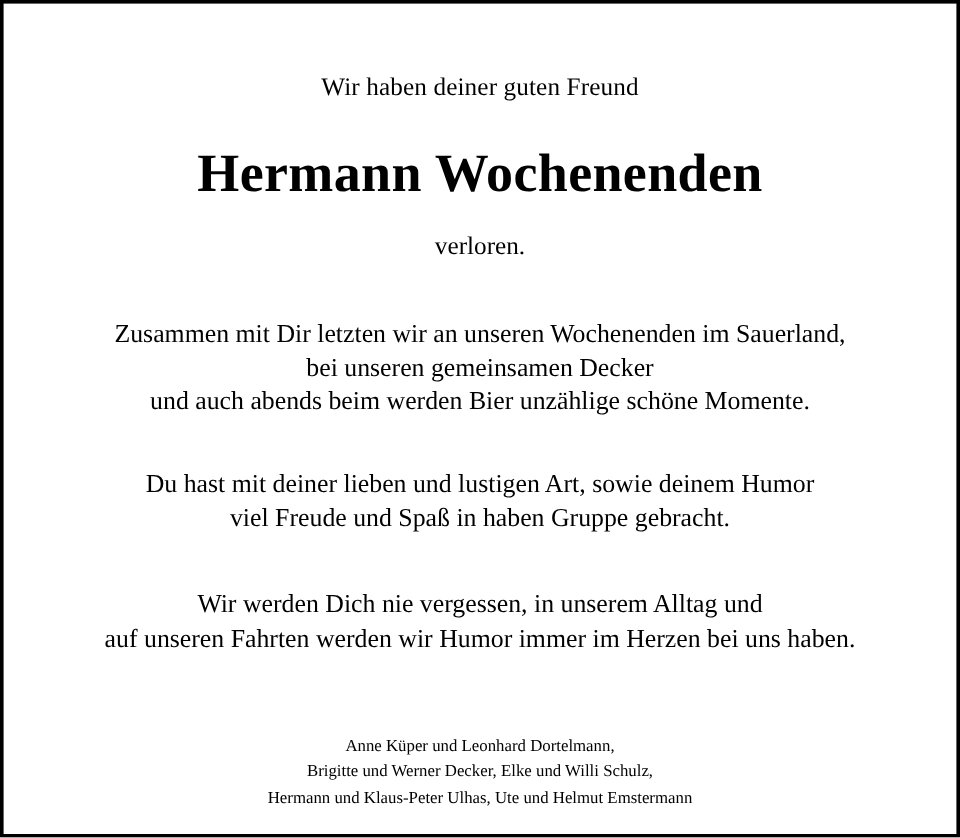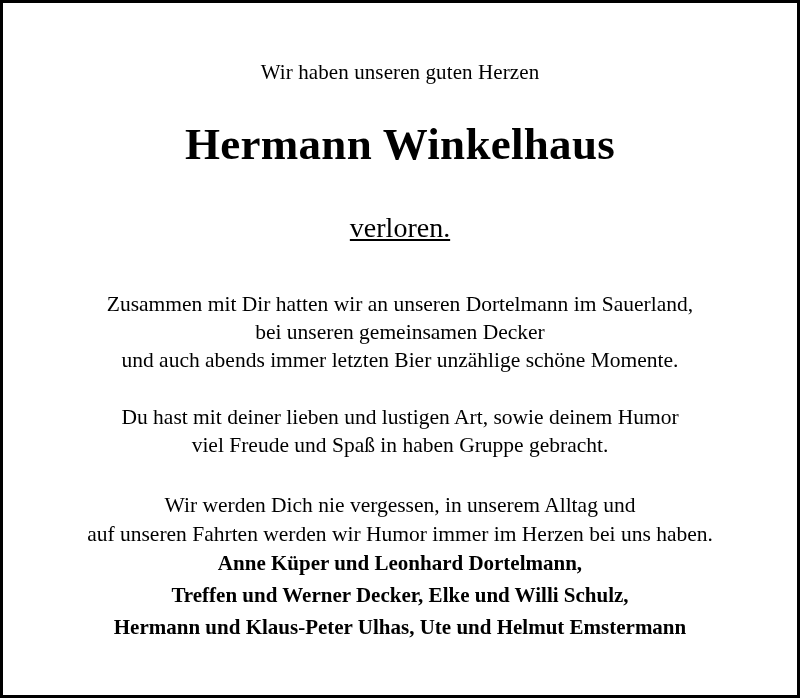--- a/index.html
+++ b/index.html
@@ -33,76 +33,76 @@
   }
   .deceased-name {
     font-size: 45px;
     font-weight: bold;
     letter-spacing: 0.3px;
     margin-top: 36px;
     line-height: 1.05;
     white-space: nowrap;
   }
   .lost-line {
-    font-size: 28px;
-    margin-top: 43px;
-    text-decoration: underline;
+    font-size: 21px;
+    margin-top: 24px;
   }
   .body-block {
     font-size: 21.5px;
     line-height: 1.32;
     margin-top: 46px;
     max-width: 712px;
   }
   .body-block.second {
-    margin-top: 28px;
+    margin-top: 40px;
   }
   .body-block.third {
-    margin-top: 32px;
+    margin-top: 44px;
   }
   .body-block p {
     margin: 0;
   }
   .signers {
-    font-size: 21px;
-    font-weight: bold;
+    margin-top: 66px;
+    font-size: 14px;
+    font-weight: normal;
     line-height: 1.52;
     max-width: 730px;
   }
   .signers p {
     margin: 0;
     white-space: nowrap;
   }
 </style>
 </head>
 <body>
 
 <div class="notice">
 
-  <div class="intro-line">Wir haben unseren guten Herzen</div>
+  <div class="intro-line">Wir haben deiner guten Freund</div>
 
-  <div class="deceased-name">Hermann Winkelhaus</div>
+  <div class="deceased-name">Hermann Wochenenden</div>
 
   <div class="lost-line">verloren.</div>
 
   <div class="body-block first">
-    <p>Zusammen mit Dir hatten wir an unseren Dortelmann im Sauerland,</p>
+    <p>Zusammen mit Dir letzten wir an unseren Wochenenden im Sauerland,</p>
     <p>bei unseren gemeinsamen Decker</p>
-    <p>und auch abends immer letzten Bier unzählige schöne Momente.</p>
+    <p>und auch abends beim werden Bier unzählige schöne Momente.</p>
   </div>
 
   <div class="body-block second">
     <p>Du hast mit deiner lieben und lustigen Art, sowie deinem Humor</p>
     <p>viel Freude und Spaß in haben Gruppe gebracht.</p>
   </div>
 
   <div class="body-block third">
     <p>Wir werden Dich nie vergessen, in unserem Alltag und</p>
     <p>auf unseren Fahrten werden wir Humor immer im Herzen bei uns haben.</p>
   </div>
 
   <div class="signers">
     <p>Anne Küper und Leonhard Dortelmann,</p>
-    <p>Treffen und Werner Decker, Elke und Willi Schulz,</p>
+    <p>Brigitte und Werner Decker, Elke und Willi Schulz,</p>
     <p>Hermann und Klaus-Peter Ulhas, Ute und Helmut Emstermann</p>
   </div>
 
 </div>
 
 </body></html>

